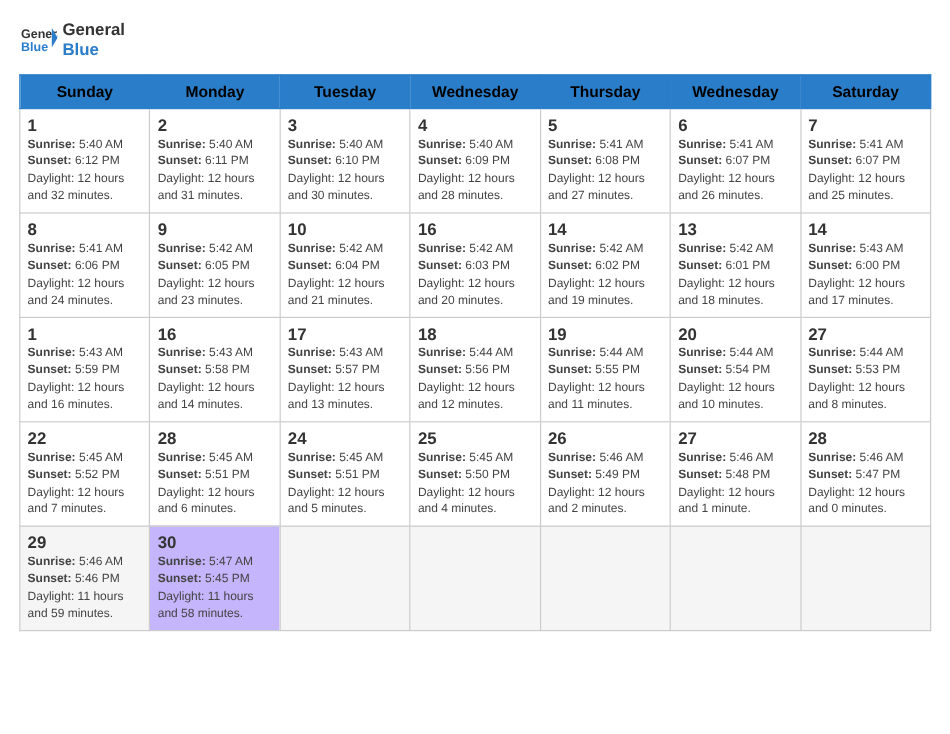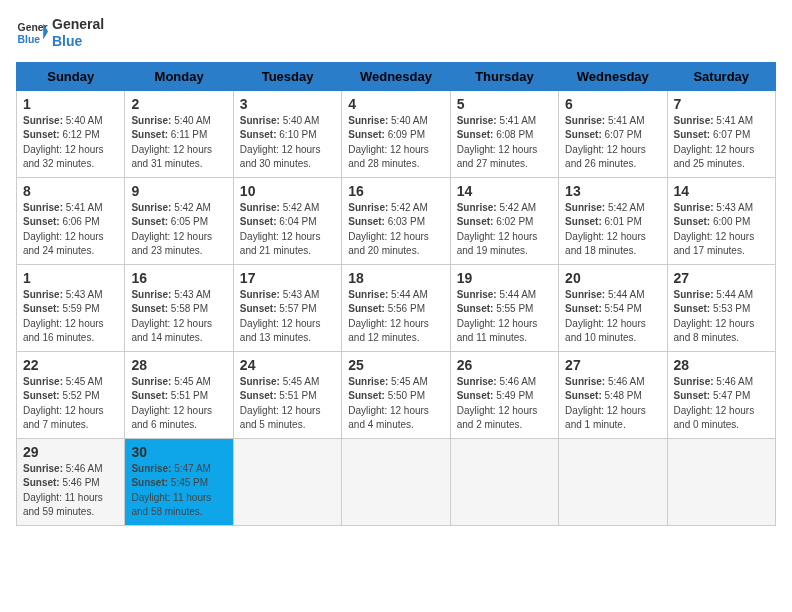--- a/index.html
+++ b/index.html
@@ -227,21 +227,21 @@
         <td>
           <span class="day-number">28</span>
           <div class="day-info"><strong>Sunrise:</strong> 5:46 AM<br><strong>Sunset:</strong> 5:47 PM<br>Daylight: 12 hours and 0 minutes.</div>
         </td>
       </tr>
       <tr style="background: rgb(245, 245, 245);">
         <td style="background: rgb(245, 245, 245);">
           <span class="day-number">29</span>
           <div class="day-info"><strong>Sunrise:</strong> 5:46 AM<br><strong>Sunset:</strong> 5:46 PM<br>Daylight: 11 hours and 59 minutes.</div>
         </td>
-        <td style="background: #0ea5e9;">
+        <td style="background: #c4b5fd;">
           <span class="day-number">30</span>
           <div class="day-info"><strong>Sunrise:</strong> 5:47 AM<br><strong>Sunset:</strong> 5:45 PM<br>Daylight: 11 hours and 58 minutes.</div>
         </td>
         <td class="empty-cell" style="background: rgb(245, 245, 245);"></td>
         <td class="empty-cell" style="background: rgb(245, 245, 245);"></td>
         <td class="empty-cell" style="background: rgb(245, 245, 245);"></td>
         <td class="empty-cell" style="background: rgb(245, 245, 245);"></td>
         <td class="empty-cell" style="background: rgb(245, 245, 245);"></td>
       </tr>
     </tbody>

